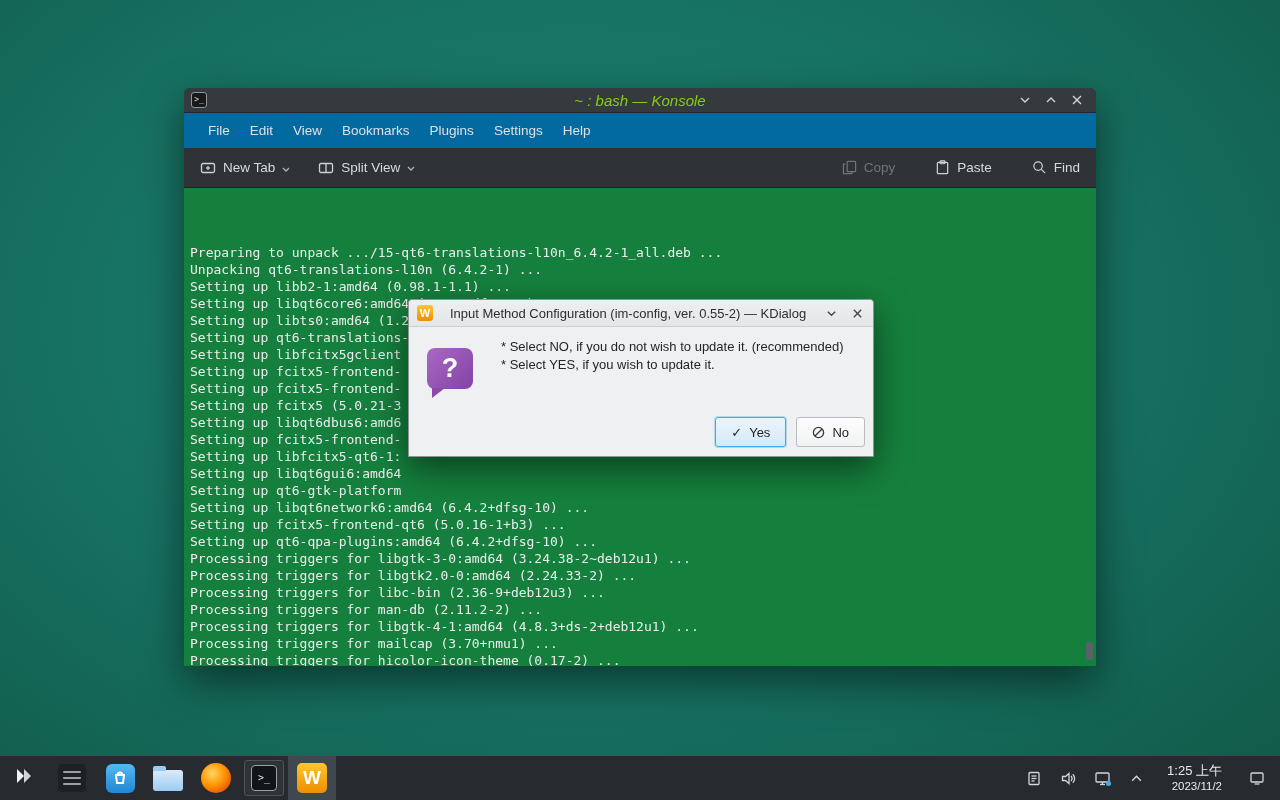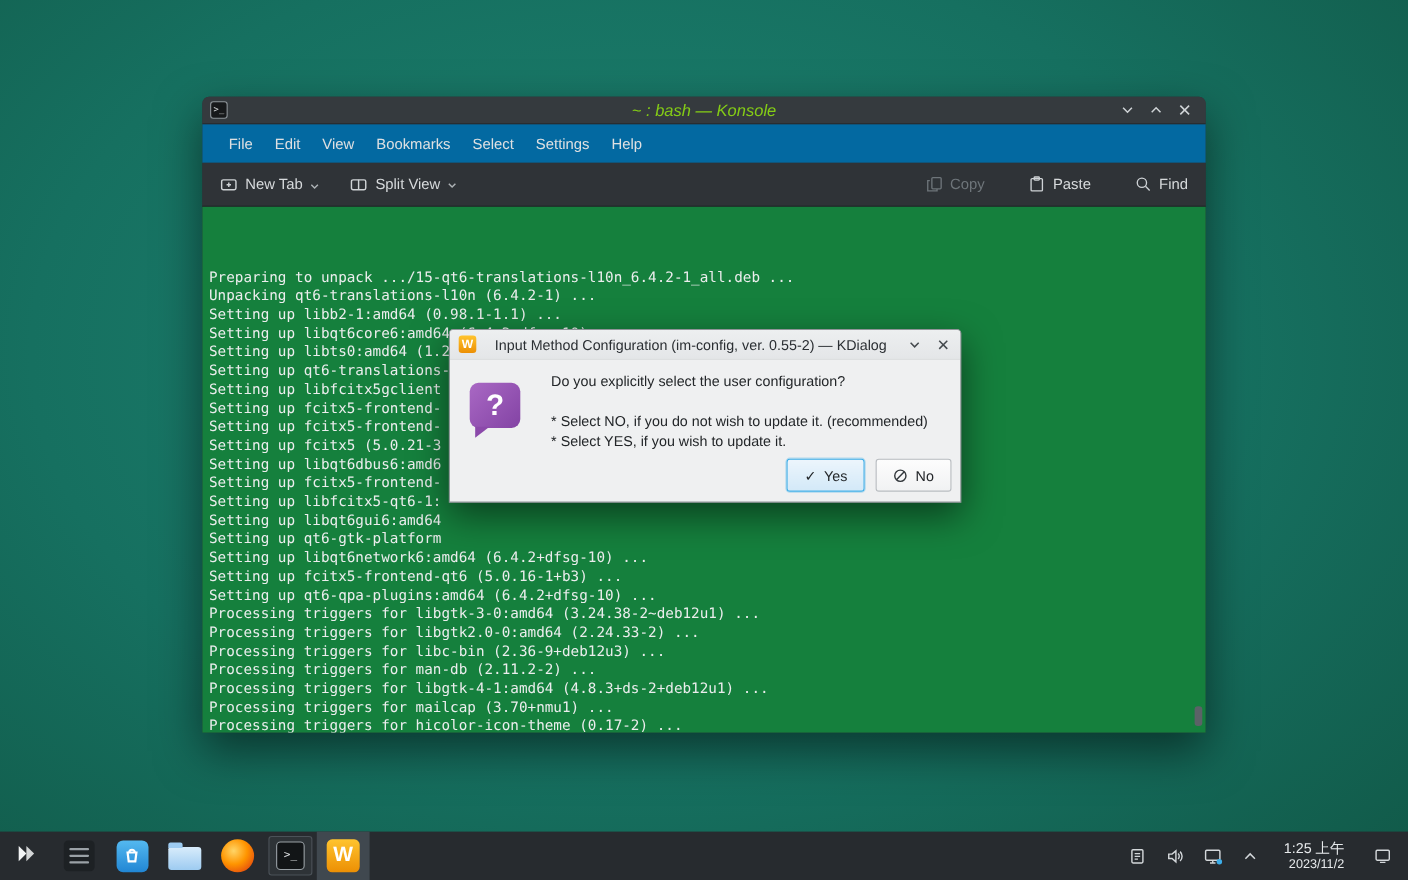--- a/index.html
+++ b/index.html
@@ -185,21 +185,21 @@
           </svg>
       </div>
     </div>
   </div>
 
   <div class="menubar">
     <span class="menu-item">File</span>
     <span class="menu-item">Edit</span>
     <span class="menu-item">View</span>
     <span class="menu-item">Bookmarks</span>
-    <span class="menu-item">Select</span>
+    <span class="menu-item">Plugins</span>
     <span class="menu-item">Settings</span>
     <span class="menu-item">Help</span>
   </div>
 
   <div class="toolbar">
     <div class="tool-group-left">
       <div class="tool-btn">
         <svg width="16" height="16" viewBox="0 0 16 16">
           <rect x="1.5" y="3.5" width="13" height="9" rx="1.5"></rect>
             <line x1="8" y1="6" x2="8" y2="10"></line>
@@ -273,21 +273,20 @@
         <svg width="11" height="11" viewBox="0 0 12 12">
             <line x1="2" y1="2" x2="10" y2="10"></line>
             <line x1="10" y1="2" x2="2" y2="10"></line>
           </svg>
       </div>
     </div>
   </div>
   <div class="dialog-body">
     <div class="q-icon">?</div>
     <div class="dialog-text">
-      <div class="dialog-q">Do you explicitly select the user configuration?</div>
       <div>* Select NO, if you do not wish to update it. (recommended)</div>
       <div>* Select YES, if you wish to update it.</div>
     </div>
     <div class="dialog-buttons">
       <div class="btn primary">
         <span class="glyph">✓</span>
         <span>Yes</span>
       </div>
       <div class="btn">
         <svg width="13" height="13" viewBox="0 0 14 14">

